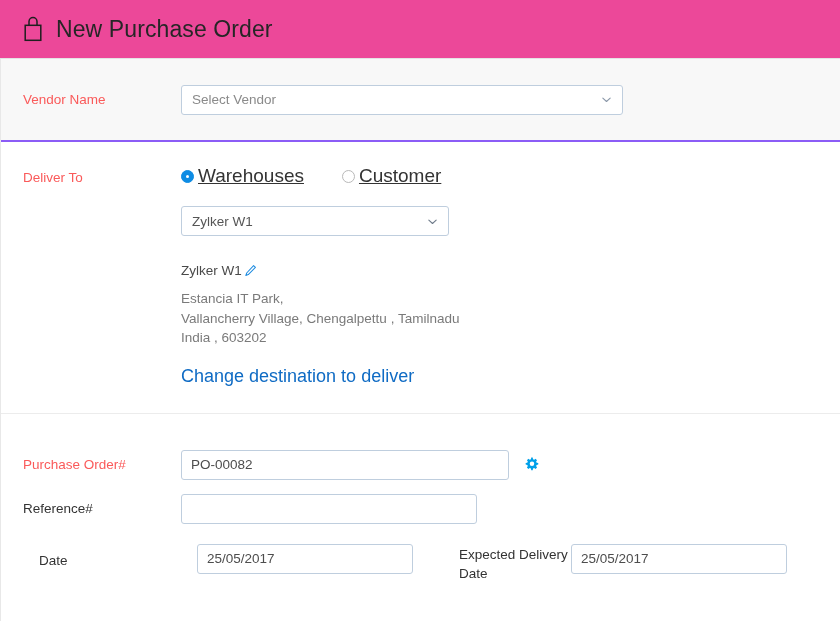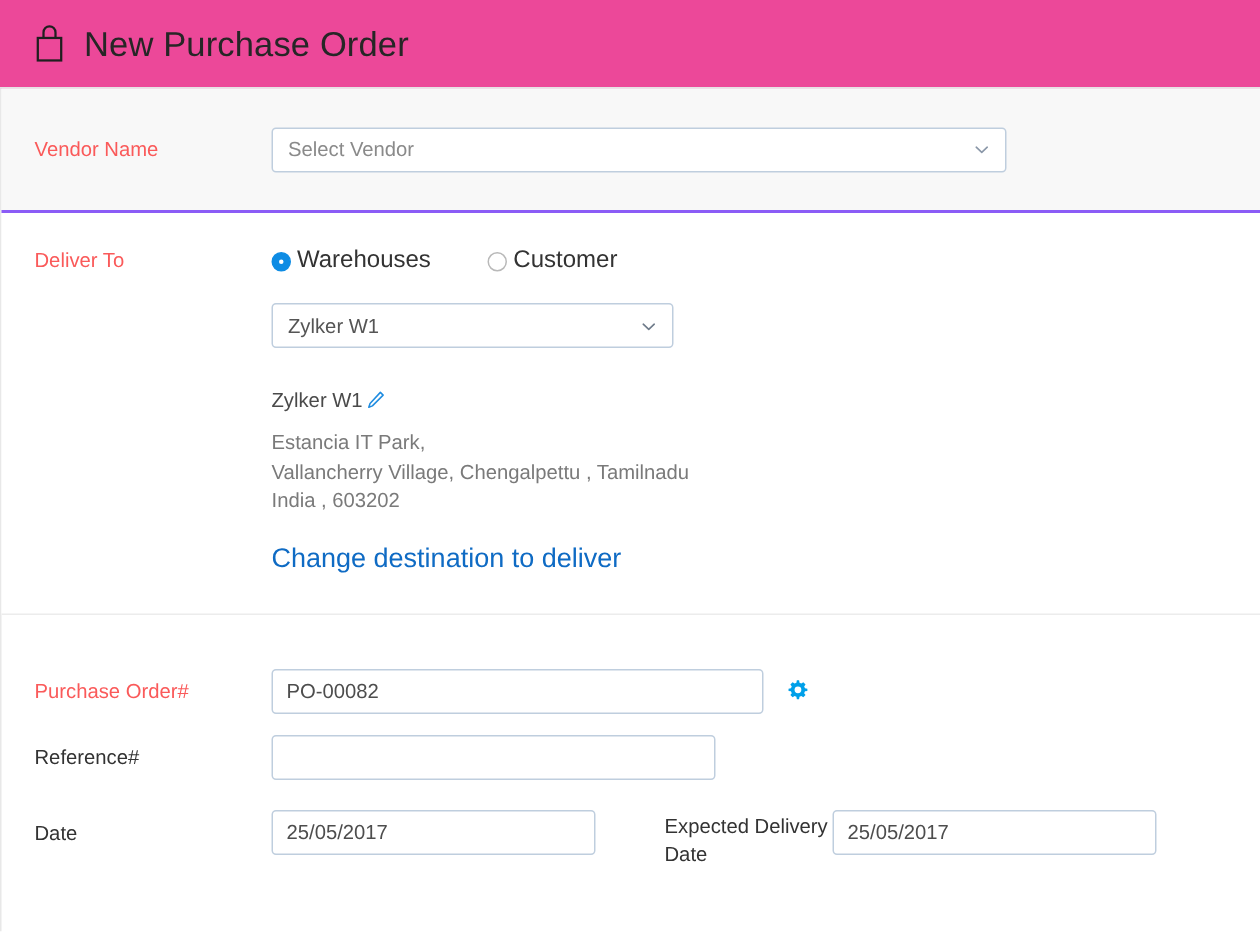--- a/index.html
+++ b/index.html
@@ -101,21 +101,21 @@
     margin-left: 8px;
   }
   .txt {
     display: block;
     line-height: 28px;
     padding: 0 9px;
     white-space: nowrap;
     overflow: hidden;
   }
 
-  #vendor-select { width: 490px; }
+  #vendor-select { width: 442px; }
 
   .deliver-row {
     display: flex;
     align-items: flex-end;
   }
   .radio-group {
     display: flex;
     align-items: center;
     padding-top: 1px;
   }
@@ -143,22 +143,23 @@
     content: "";
     position: absolute;
     left: 4px;
     top: 4px;
     width: 3.4px;
     height: 3.4px;
     border-radius: 50%;
     background: #ffffff;
   }
   .radio-label {
-    font-size: 16px;
+    font-size: 19px;
     color: #333333;
+    text-decoration: underline;
   }
 
   #warehouse-select {
     width: 268px;
     margin-left: 180px;
     margin-top: 19px;
   }
 
   .address-block {
     margin-left: 180px;
@@ -219,20 +220,21 @@
   .date-row {
     display: flex;
     align-items: flex-start;
     margin-top: 20px;
   }
   .date-label-col {
     width: 180px;
     flex: 0 0 180px;
     padding-left: 22px;
     padding-top: 7px;
+    margin-left: 16px;
   }
   #date-input { width: 216px; }
   .edd-label {
     width: 158px;
     flex: 0 0 158px;
     padding-left: 46px;
     padding-top: 1px;
     font-size: 13.5px;
     line-height: 19px;
     color: #333333;

